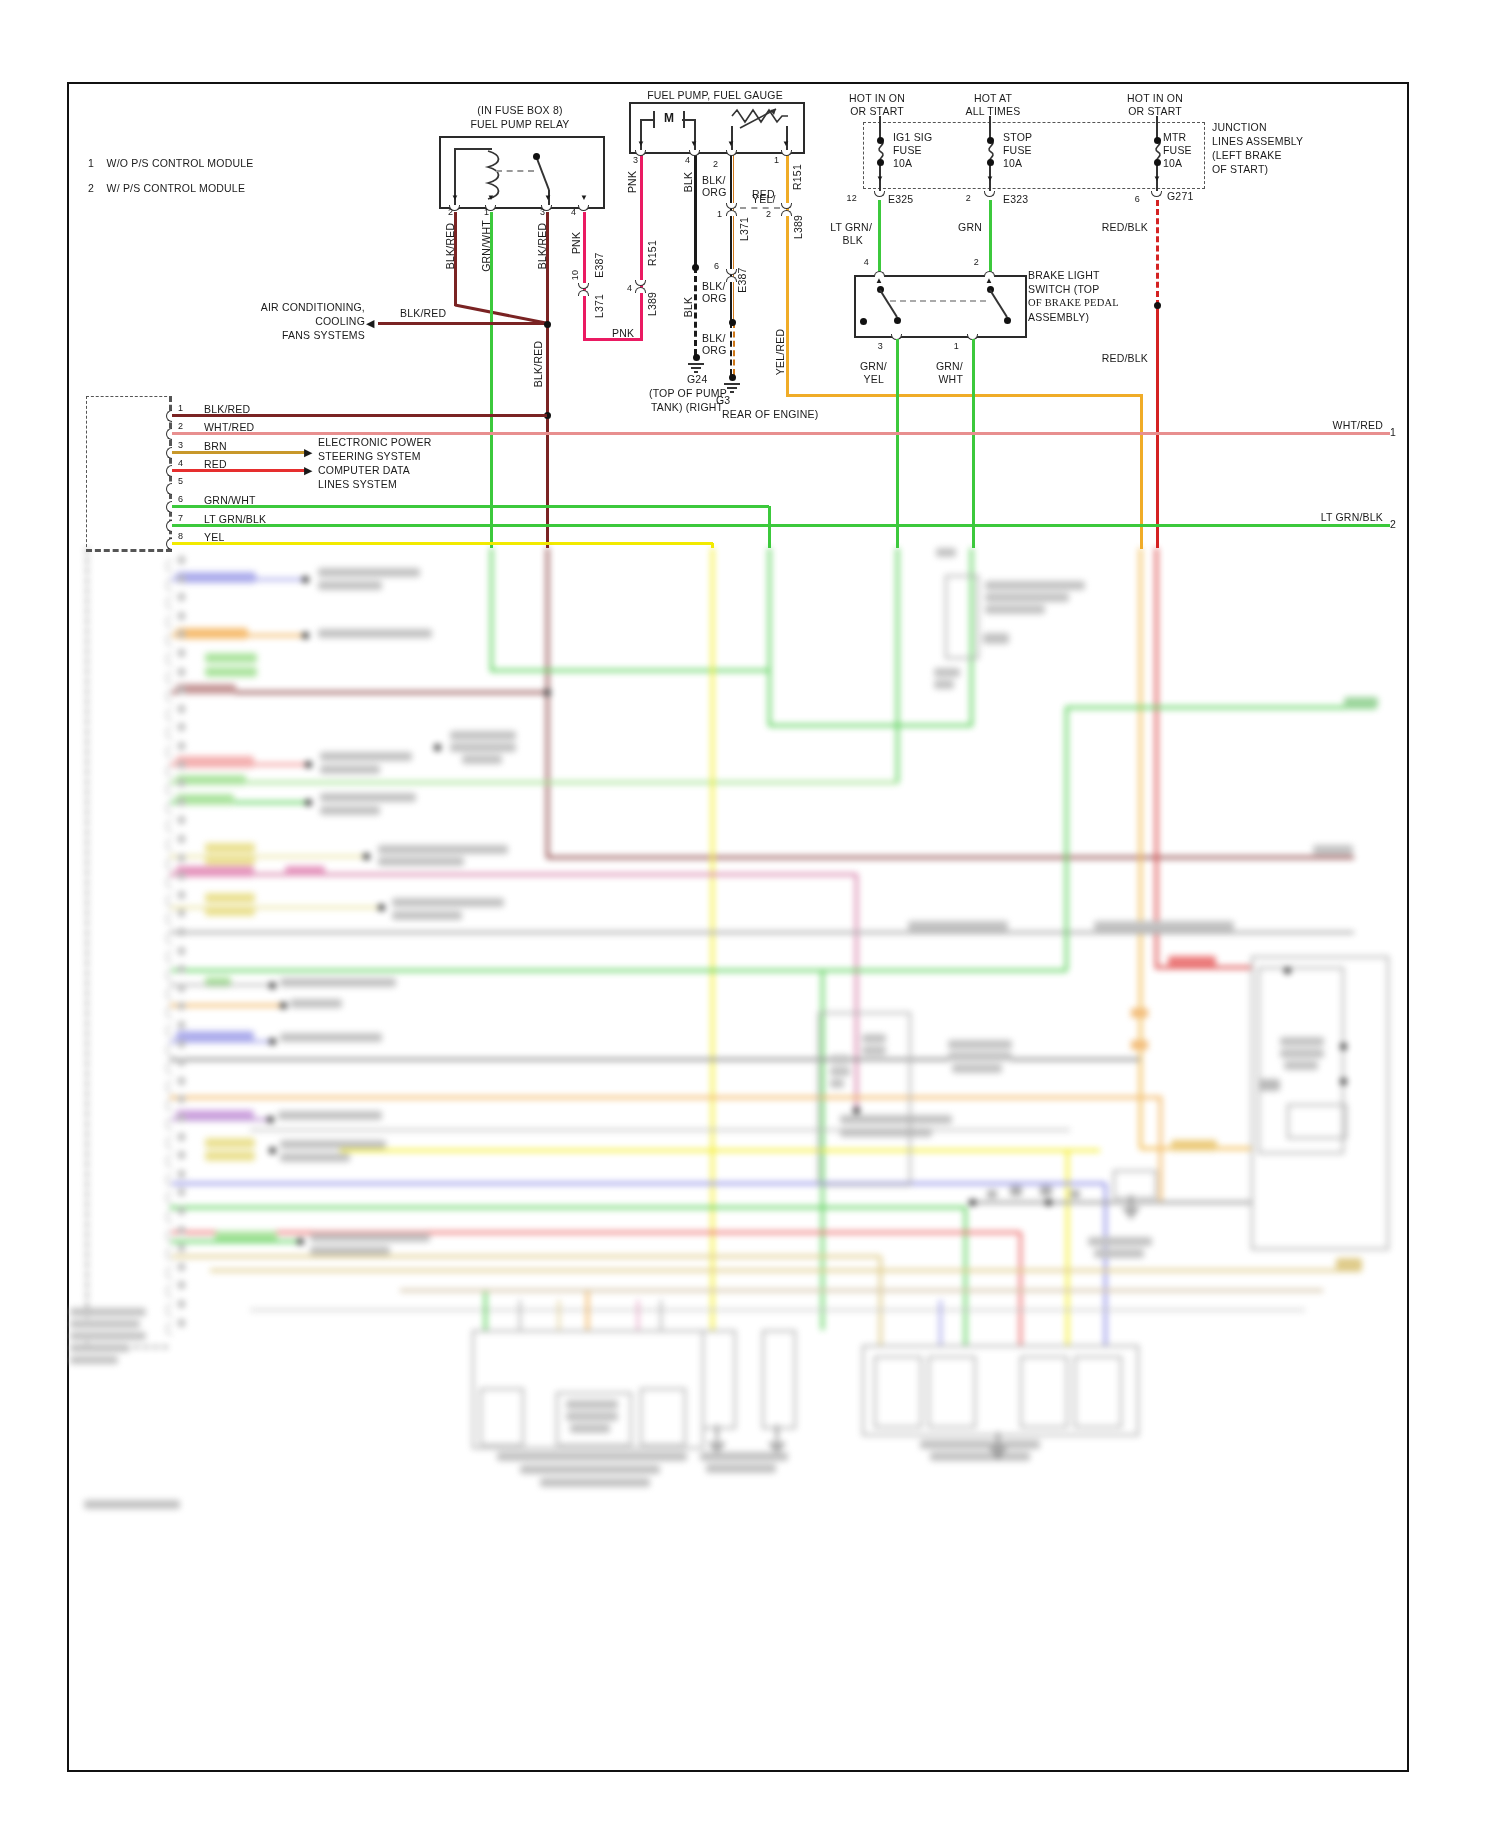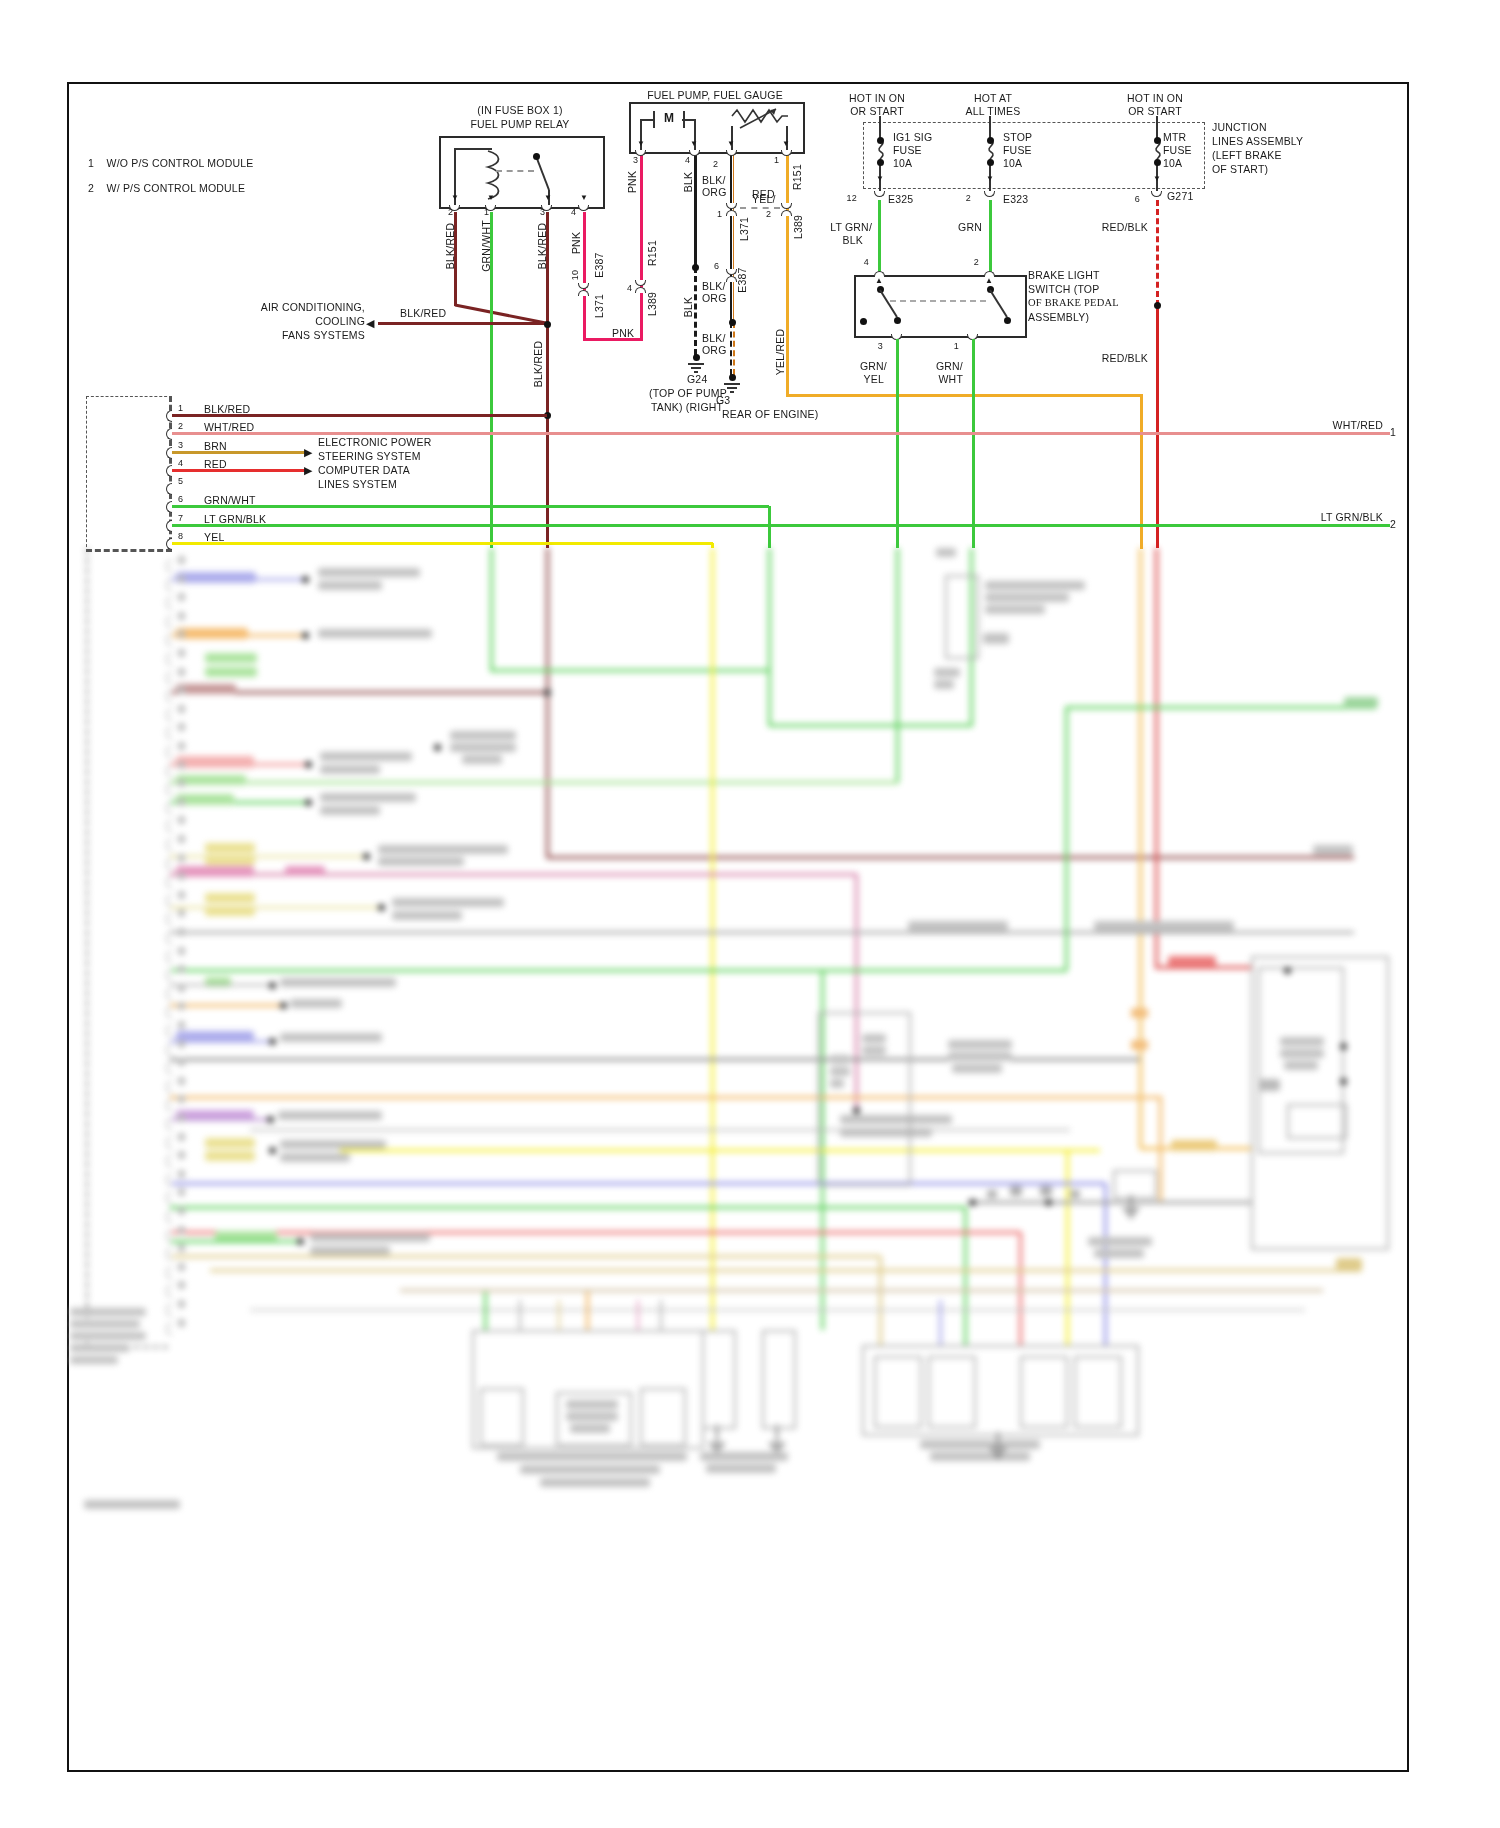--- a/index.html
+++ b/index.html
@@ -26,21 +26,21 @@
 
   <div class="t" style="left:88px;top:157px;">
     <span>1</span>&nbsp;&nbsp;&nbsp;
     <span>W/O P/S CONTROL MODULE</span>
   </div>
   <div class="t" style="left:88px;top:182px;">
     <span>2</span>&nbsp;&nbsp;&nbsp;
     <span>W/ P/S CONTROL MODULE</span>
   </div>
 
-  <div class="t" style="left:520px;top:104px;transform:translateX(-50%);">(IN FUSE BOX 1)</div>
+  <div class="t" style="left:520px;top:104px;transform:translateX(-50%);">(IN FUSE BOX 8)</div>
   <div class="t" style="left:520px;top:118px;transform:translateX(-50%);">FUEL PUMP RELAY</div>
 
   <div class="t" style="left:715px;top:89px;transform:translateX(-50%);">FUEL PUMP, FUEL GAUGE</div>
   <div class="abs" style="left:653px;top:111px;width:28px;height:17px;border-left:2px solid #333;border-right:2px solid #333;text-align:center;font:bold 12px 'Liberation Sans',sans-serif;">M</div>
 
   <div class="t" style="left:365px;top:301px;transform:translateX(-100%);">AIR CONDITIONING,</div>
   <div class="t" style="left:365px;top:315px;transform:translateX(-100%);">COOLING</div>
   <div class="t" style="left:365px;top:329px;transform:translateX(-100%);">FANS SYSTEMS</div>
 
   <div class="t" style="left:318px;top:436px;">ELECTRONIC POWER</div>

